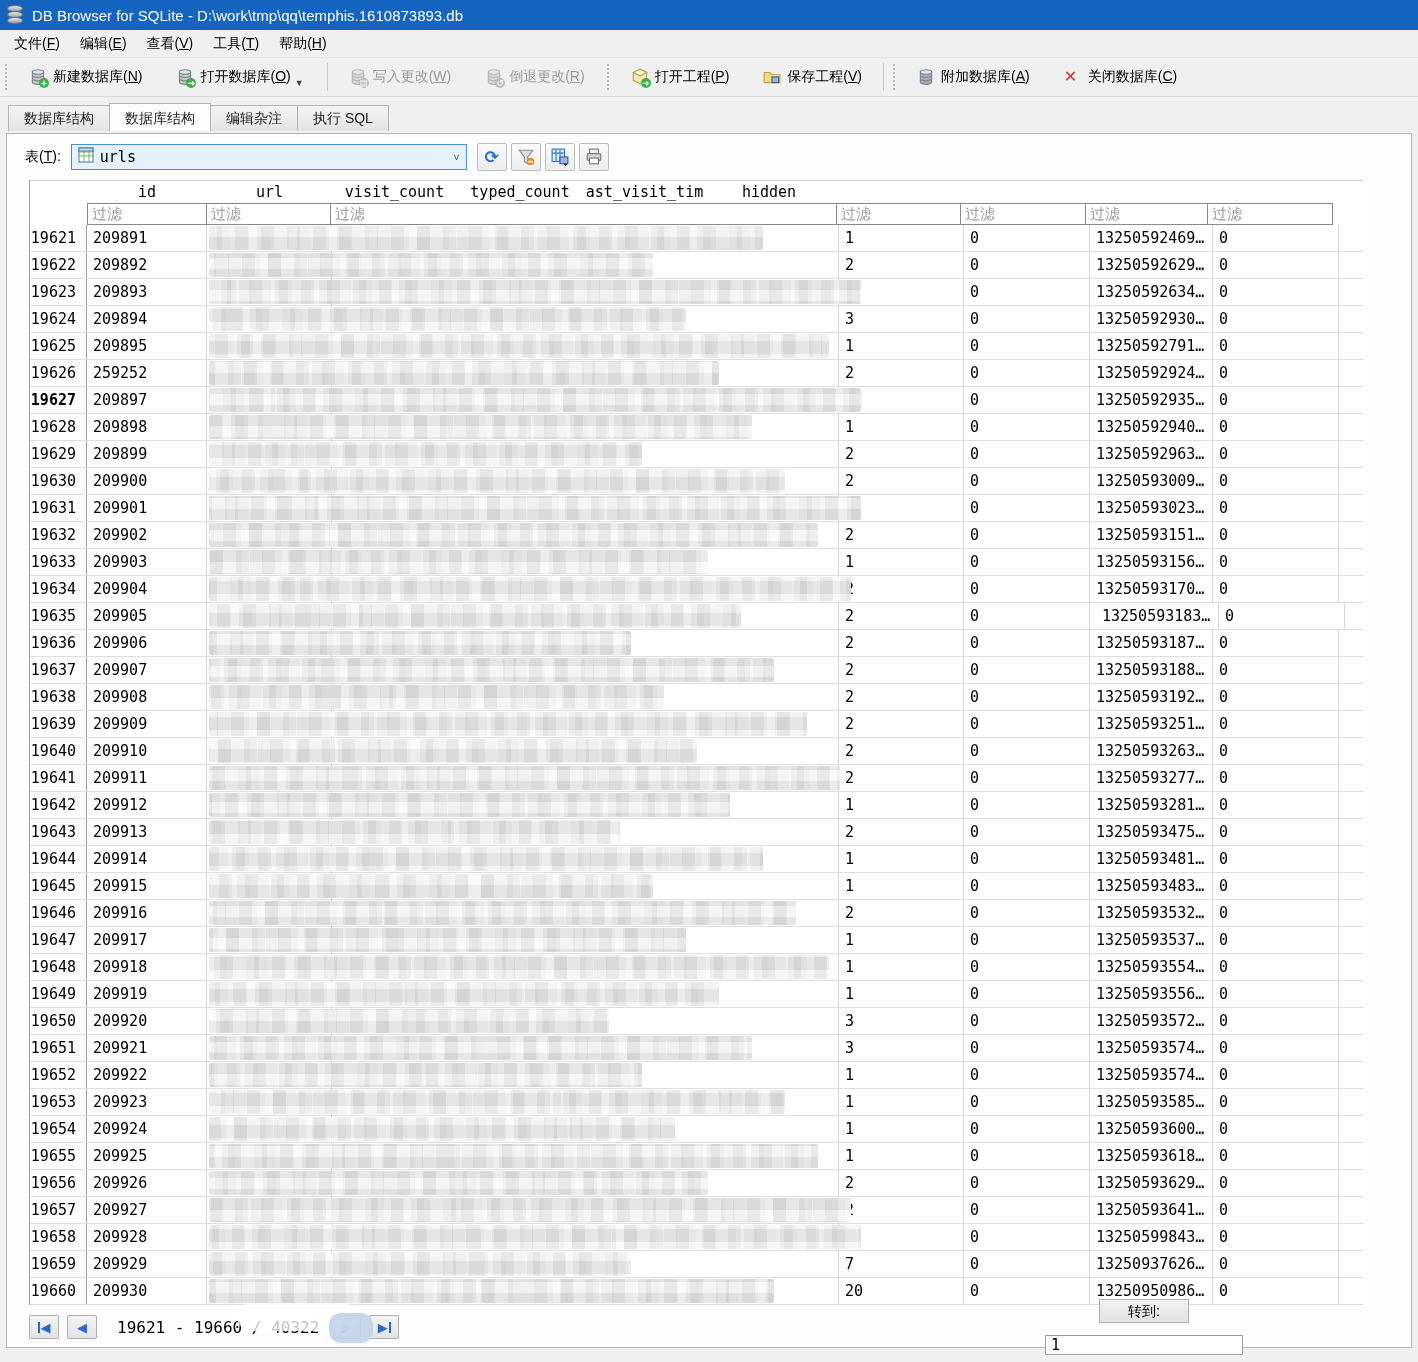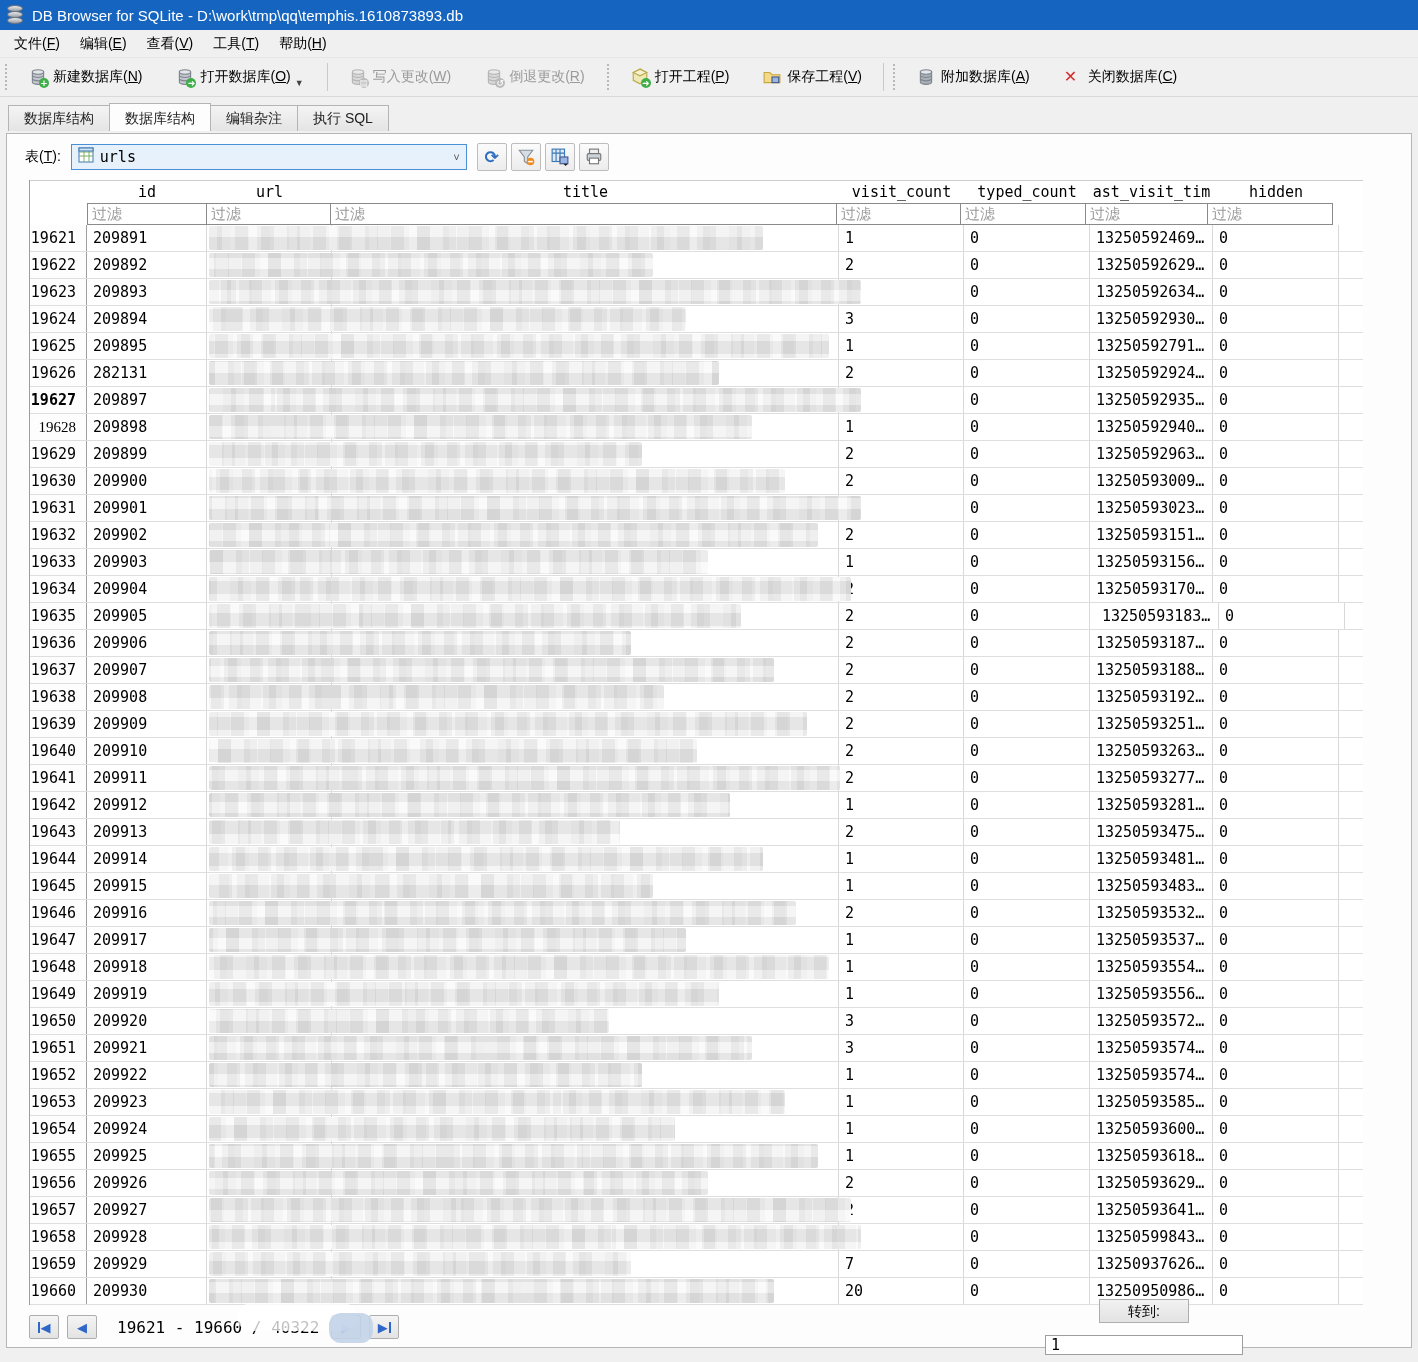--- a/index.html
+++ b/index.html
@@ -262,21 +262,20 @@
           </span>
         </div>
       </div>
   </div>
 
   <div class="grid">
     <div class="hdr-row" id="hdr-row">
         <div class="hdr-cell" style="width: 57px;"></div>
         <div class="hdr-cell" style="width: 120px;">id</div>
         <div class="hdr-cell" style="width: 125px;">url</div>
-        <div class="hdr-cell" style="width: 507px;">title</div>
         <div class="hdr-cell" style="width: 125px;">visit_count</div>
         <div class="hdr-cell" style="width: 126px;">typed_count</div>
         <div class="hdr-cell" style="width: 123px;">ast_visit_tim</div>
         <div class="hdr-cell" style="width: 126px;">hidden</div>
       </div>
     <div class="filter-row" id="filter-row">
         <div style="width: 57px;"></div>
         <div class="filter-cell" style="width: 120px;">
           <input placeholder="过滤" style="">
         </div>
@@ -350,42 +349,42 @@
           <div class="cell" style="width: 125px;"></div>
           <div class="cell" style="width: 507px;"></div>
           <div class="cell" style="width: 125px;">1</div>
           <div class="cell" style="width: 126px;">0</div>
           <div class="cell" style="width: 123px;">13250592791…</div>
           <div class="cell" style="width: 126px;">0</div>
           <div class="censor" style="width: 620px; background-position: 28px 0px, 0px 20px, 44px 0px;"></div>
         </div>
         <div class="grid-row">
           <div class="cell rownum" style="width: 57px;">19626</div>
-          <div class="cell" style="width: 120px;">282131</div>
+          <div class="cell" style="width: 120px;">259252</div>
           <div class="cell" style="width: 125px;"></div>
           <div class="cell" style="width: 507px;"></div>
           <div class="cell" style="width: 125px;">2</div>
           <div class="cell" style="width: 126px;">0</div>
           <div class="cell" style="width: 123px;">13250592924…</div>
           <div class="cell" style="width: 126px;">0</div>
           <div class="censor" style="width: 510px; background-position: 35px 0px, 0px 25px, 55px 0px;"></div>
         </div>
         <div class="grid-row">
           <div class="cell rownum" style="width: 57px; font-weight: bold;">19627</div>
           <div class="cell" style="width: 120px;">209897</div>
           <div class="cell" style="width: 125px;"></div>
           <div class="cell" style="width: 507px;"></div>
           <div class="cell" style="width: 125px;"></div>
           <div class="cell" style="width: 126px;">0</div>
           <div class="cell" style="width: 123px;">13250592935…</div>
           <div class="cell" style="width: 126px;">0</div>
           <div class="censor" style="width: 652px; background-position: 42px 0px, 0px 30px, 66px 0px;"></div>
         </div>
         <div class="grid-row">
-          <div class="cell rownum" style="width: 57px; font-family: Liberation Serif, serif;">19628</div>
+          <div class="cell rownum" style="width: 57px;">19628</div>
           <div class="cell" style="width: 120px;">209898</div>
           <div class="cell" style="width: 125px;"></div>
           <div class="cell" style="width: 507px;"></div>
           <div class="cell" style="width: 125px;">1</div>
           <div class="cell" style="width: 126px;">0</div>
           <div class="cell" style="width: 123px;">13250592940…</div>
           <div class="cell" style="width: 126px;">0</div>
           <div class="censor" style="width: 543px; background-position: 49px 0px, 0px 35px, 77px 0px;"></div>
         </div>
         <div class="grid-row">

